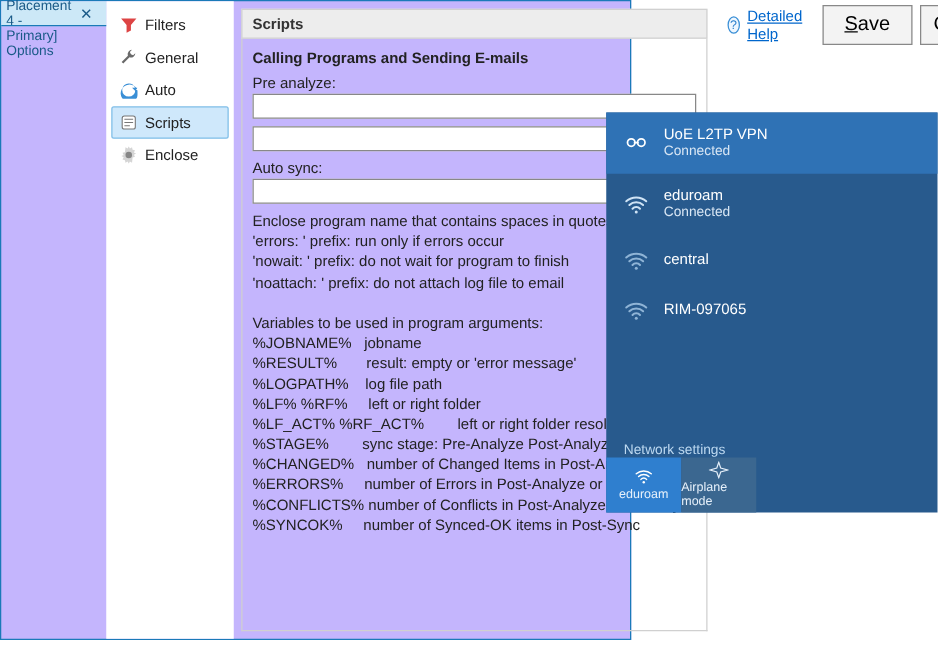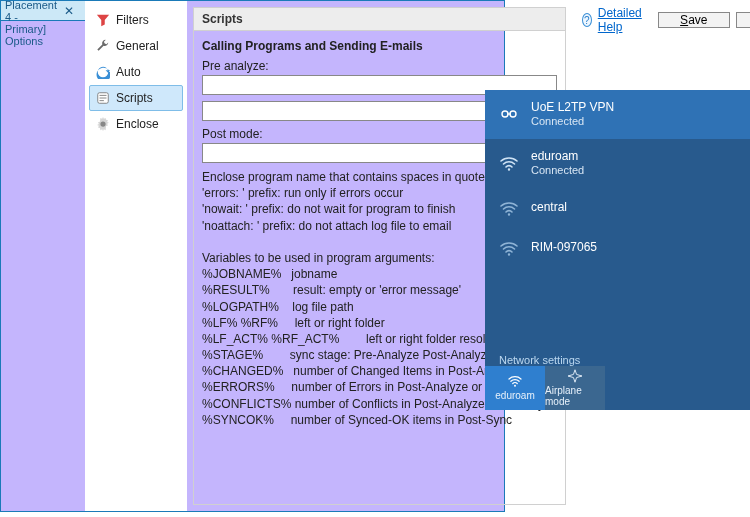--- a/index.html
+++ b/index.html
@@ -20,21 +20,21 @@
   .section-header { background: #ededed; border: 1px solid #d0d0d0; padding: 4px 8px; font-weight: bold; color: #333; }
   .content-inner { border: 1px solid #d0d0d0; border-top: none; flex: 1; padding: 8px 8px 4px 8px; overflow: hidden; }
   .subheading { font-weight: bold; color: #222; margin-bottom: 6px; }
   .field-label { color: #222; margin-bottom: 2px; }
   .text-input { width: 100%; height: 20px; border: 1px solid #888; padding: 1px 3px; font-size: 12px; background: #fff; margin-bottom: 6px; }
   .help-text { color: #222; font-size: 12px; line-height: 1.35; white-space: pre; font-family: inherit;}
   .bottom-bar { height: 38px; display: flex; align-items: center; padding: 0 8px; gap: 6px; }
   .detailed-help { color: #0066cc; text-decoration: underline; display: flex; align-items: center; gap: 5px;}
   .help-q { width:14px; height:14px; border:1px solid #3a8fd6; border-radius:50%; color:#2a7fcc; font-size:10px; display:flex; align-items:center; justify-content:center; background:#eef7ff;}
   .spacer { flex: 1; }
-  .btn { min-width: 72px; height: 16px; border: 1px solid #888; background: #f3f3f3; padding: 0 10px; font-size: 12px; }
+  .btn { min-width: 72px; height: 32px; border: 1px solid #888; background: #f3f3f3; padding: 0 10px; font-size: 16px; }
   .btn u { text-decoration: underline; }
   .network-panel { position: absolute; top: 90px; left: 485px; width: 265px; height: 320px; background: #285a8d; color: #fff; font-size: 12px; }
   .np-item { display: flex; align-items: center; gap: 12px; padding: 10px 14px; }
   .np-item.active { background: #2f72b5; }
   .np-icon { width: 20px; height: 20px; flex: 0 0 20px; display: flex; align-items: center; justify-content: center; }
   .np-text { display: flex; flex-direction: column; line-height: 1.25; }
   .np-name { color: #fff; }
   .np-sub { color: #d8e6f4; font-size: 11px; }
   .np-list { }
   .np-settings { position: absolute; bottom: 44px; left: 14px; color: #bcd8f0; font-size: 11px; }
@@ -104,21 +104,21 @@
         <span>Enclose</span>
       </div>
     </div>
     <div class="content">
       <div class="section-header">Scripts</div>
       <div class="content-inner">
         <div class="subheading">Calling Programs and Sending E-mails</div>
         <div class="field-label">Pre analyze:</div>
         <input class="text-input" value="" style="">
         <input class="text-input" value="" style="">
-        <div class="field-label">Post mode:</div>
+        <div class="field-label">Auto sync:</div>
         <input class="text-input" value="" style="">
         <div class="help-text">Enclose program name that contains spaces in quotes "..."
 'errors: ' prefix: run only if errors occur
 'nowait: ' prefix: do not wait for program to finish
 'noattach: ' prefix: do not attach log file to email
 
 Variables to be used in program arguments:
 %JOBNAME%   jobname
 %RESULT%       result: empty or 'error message'
 %LOGPATH%    log file path

